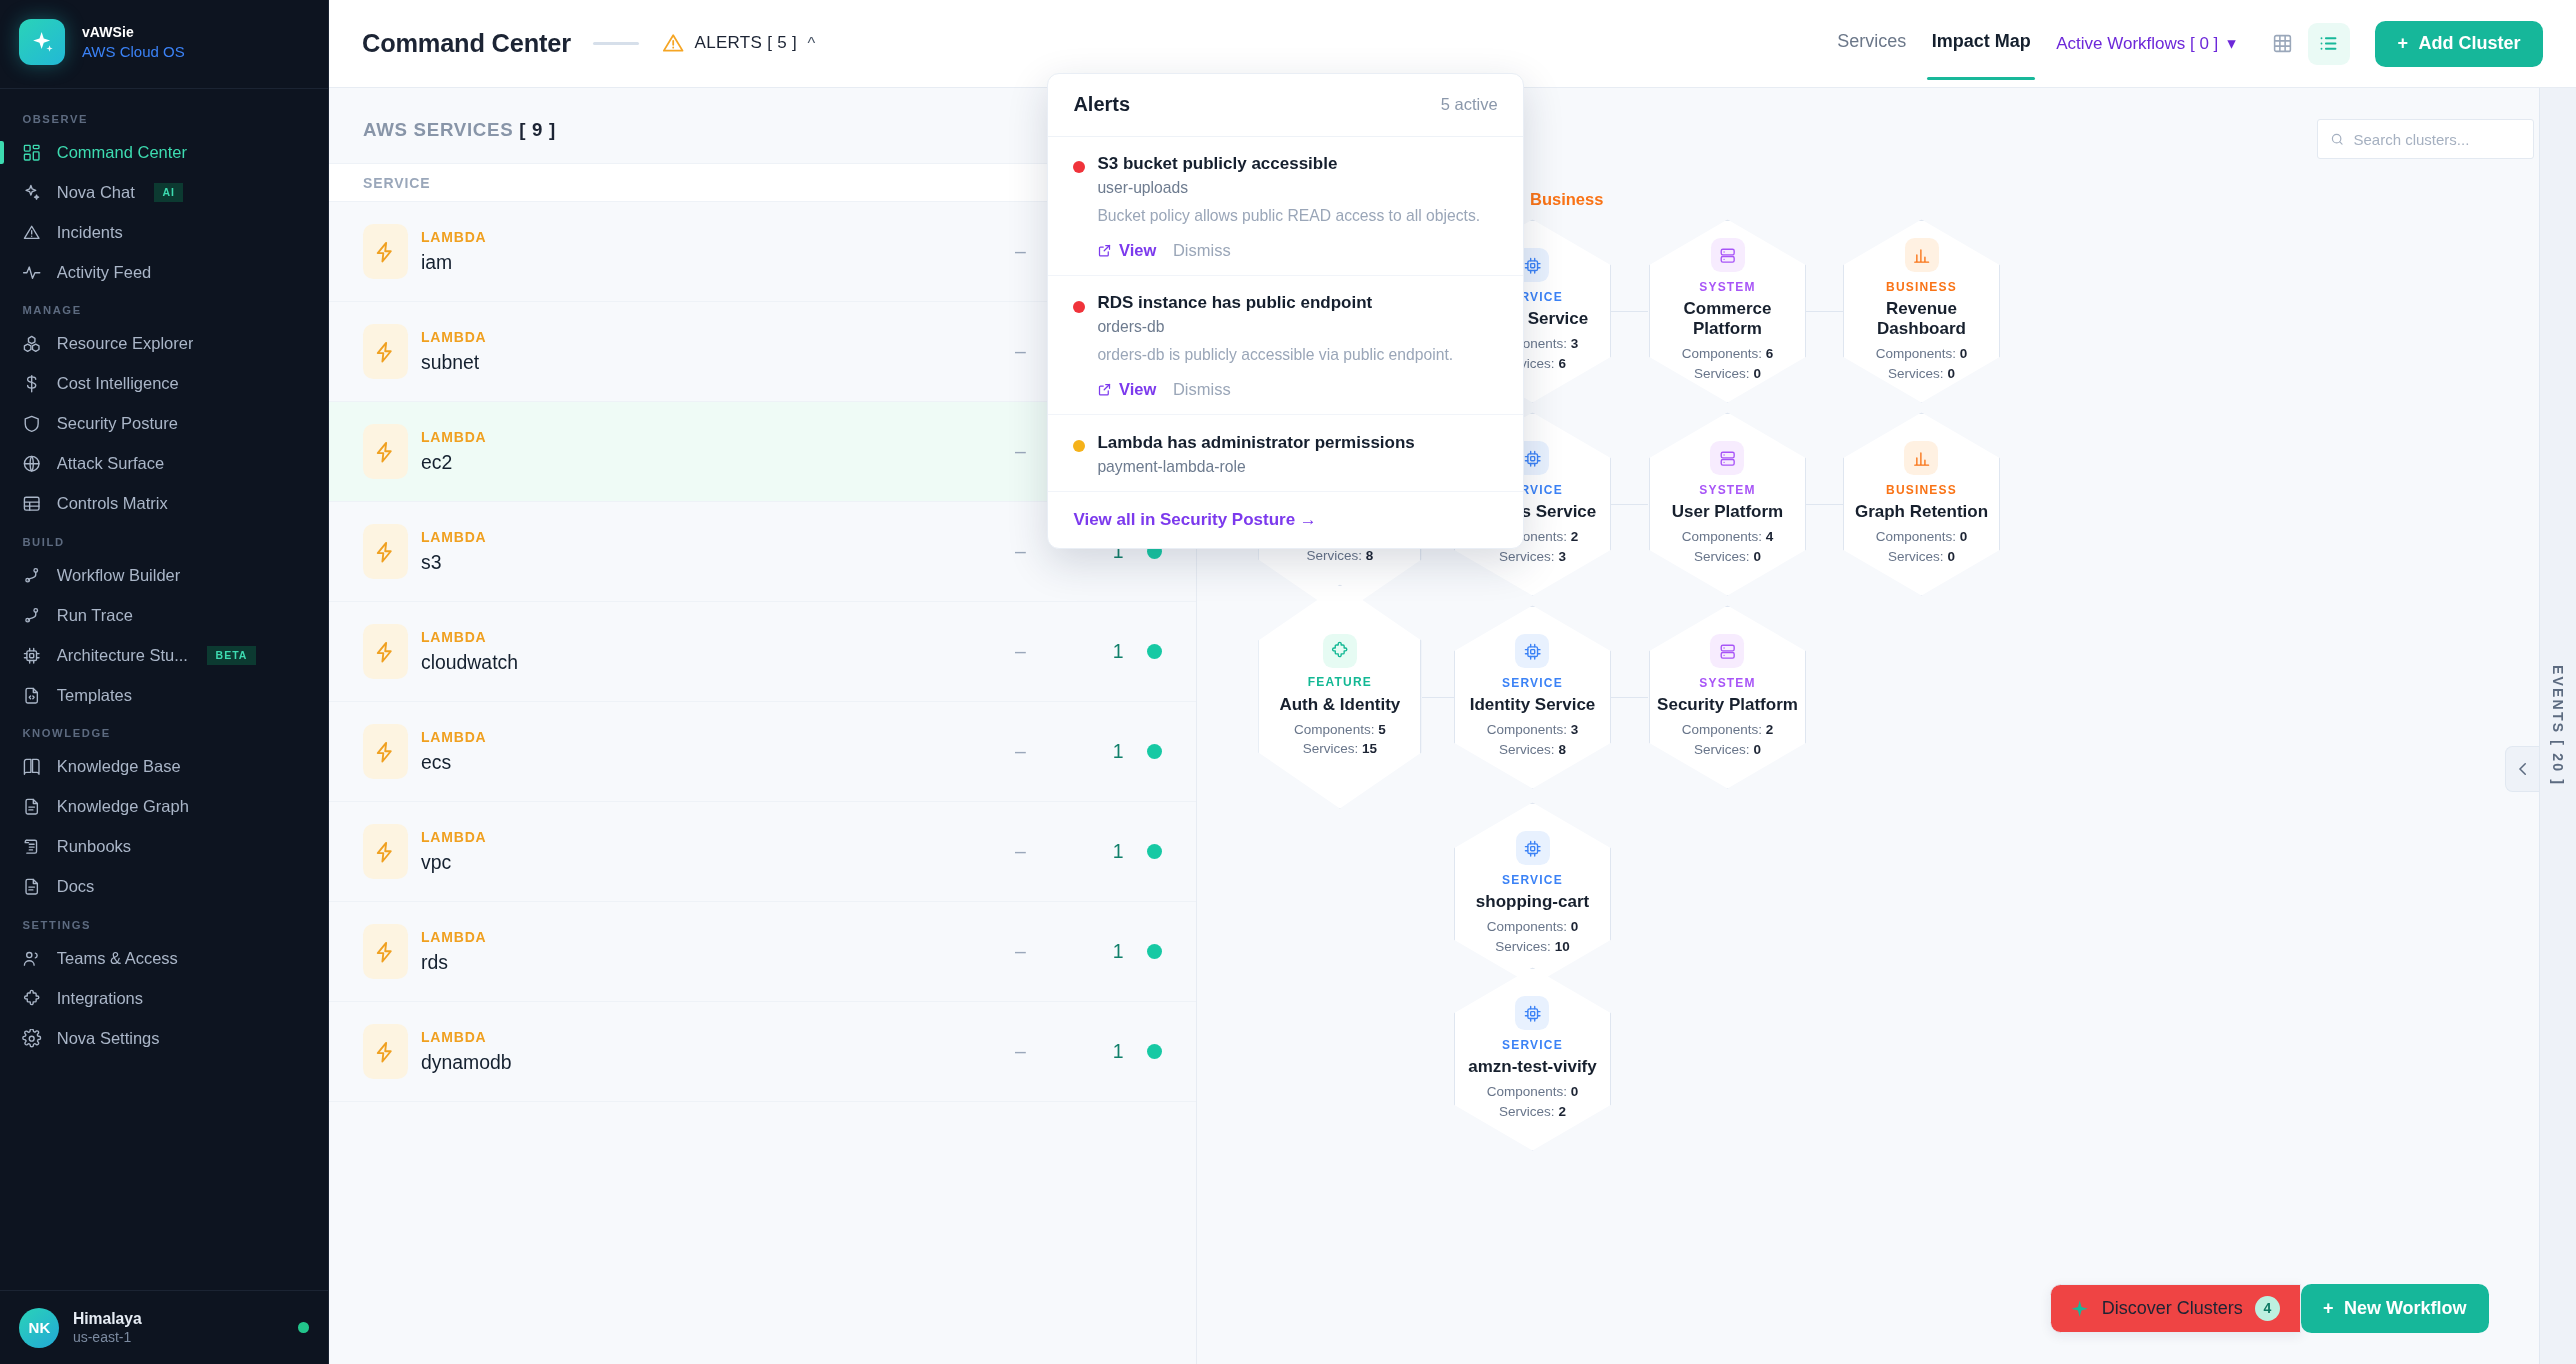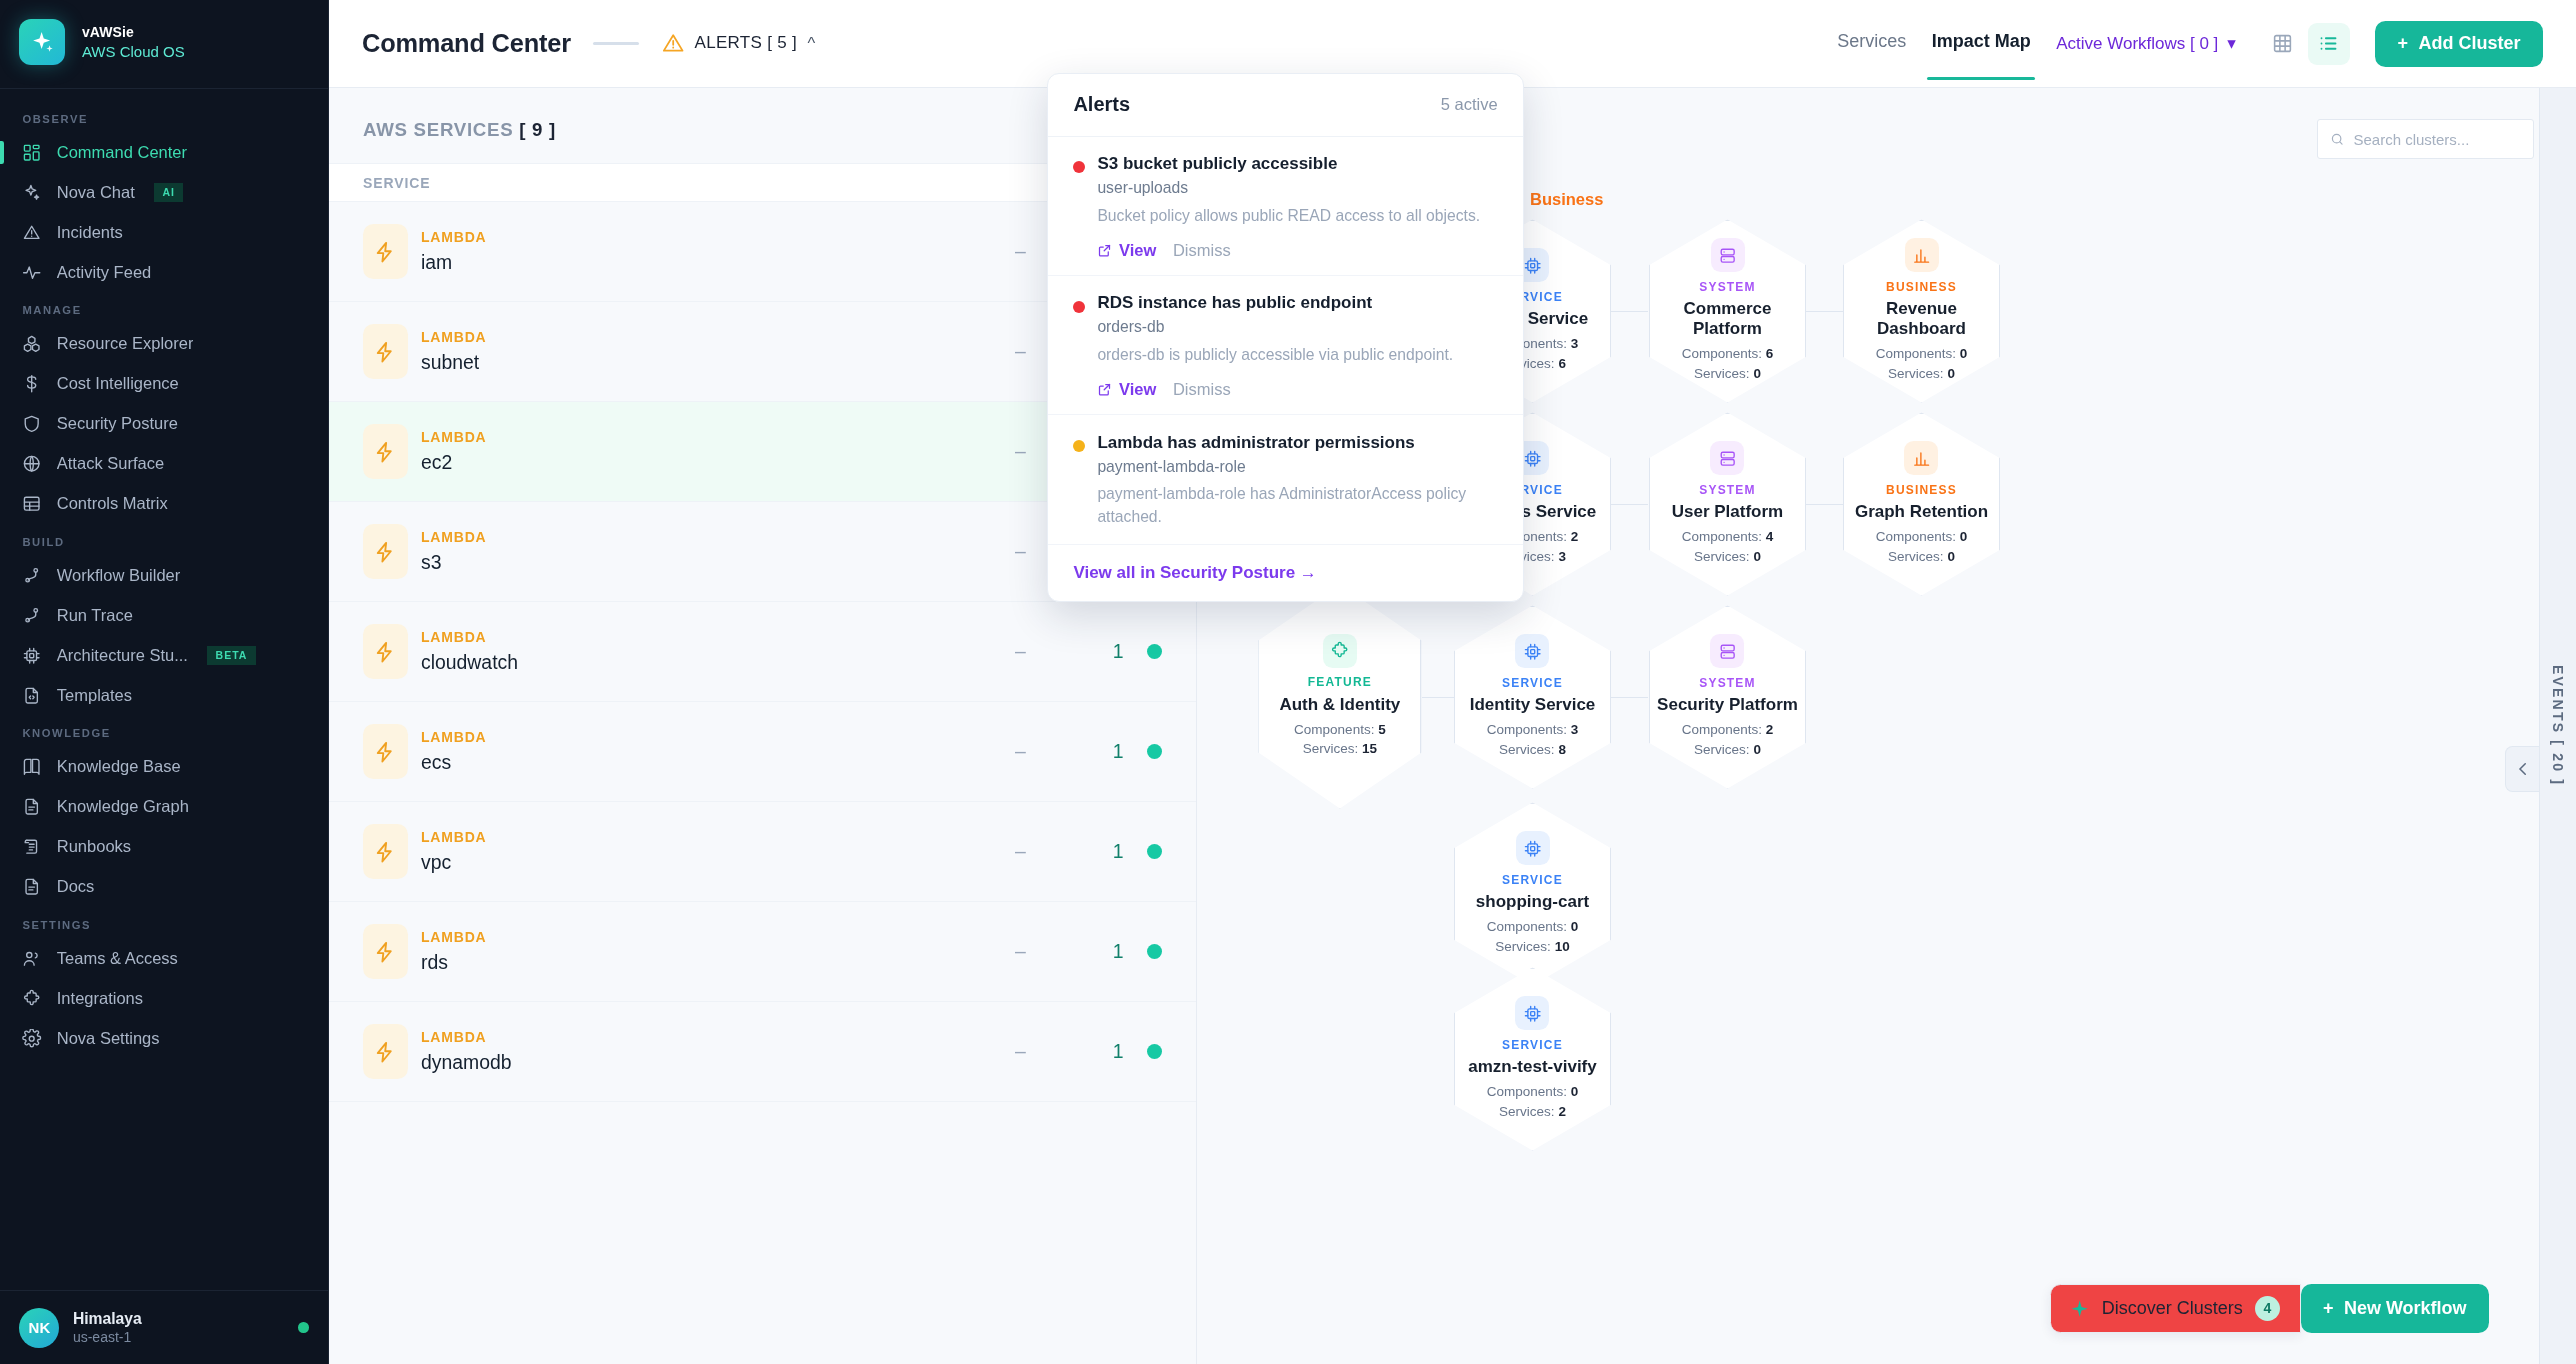--- a/index.html
+++ b/index.html
@@ -20,21 +20,21 @@
     display: flex; align-items: center; gap: 16.5px;
     padding: 19.4px 19.4px 22.4px 19.4px; border-bottom: 0.7px solid #1b2433;
   }
   .brand-logo {
     width: 46px; height: 46px; border-radius: 12px;
     background: linear-gradient(140deg, #2ad3b8 0%, #22b8d6 100%);
     display: flex; align-items: center; justify-content: center;
     box-shadow: 0 0 19.4px rgba(34,200,200,0.35);
   }
   .brand-name { color: #ffffff; font-size: 14px; font-weight: bold; letter-spacing: 0.1px; line-height: 1.1; }
-  .brand-sub { color: #5eead4; font-size: 15px; margin-top: 3px; }
+  .brand-sub { color: #3b82f6; font-size: 15px; margin-top: 3px; }
 
   .nav { flex: 1; overflow: hidden; padding-top: 12px; }
   .nav-section {
     color: #5d6b80; font-size: 11.2px; font-weight: bold;
     letter-spacing: 1.6px; padding: 12px 22.4px 7.5px 22.4px;
   }
   .nav-item {
     display: flex; align-items: center; gap: 15px;
     padding: 7.5px 22.4px; height: 40px; position: relative;
     color: #aab6c8; font-size: 16.5px; cursor: pointer;
@@ -941,21 +941,20 @@
               </span>
               <span class="ap-dismiss">Dismiss</span>
             </div>
           </div>
           <div class="ap-item">
             <div class="ap-item-top">
               <span class="ap-dot ap-sev-warn"></span>
               <div class="ap-txt">
                 <div class="ap-t">Lambda has administrator permissions</div>
                 <div class="ap-res">payment-lambda-role</div>
-                <div class="ap-desc">payment-lambda-role has AdministratorAccess policy attached.</div>
               </div>
             </div>
           </div>
         </div>
       <div class="ap-foot">
         <span class="ap-foot-link">View all in Security Posture →</span>
       </div>
     </div>
 
   </section>

